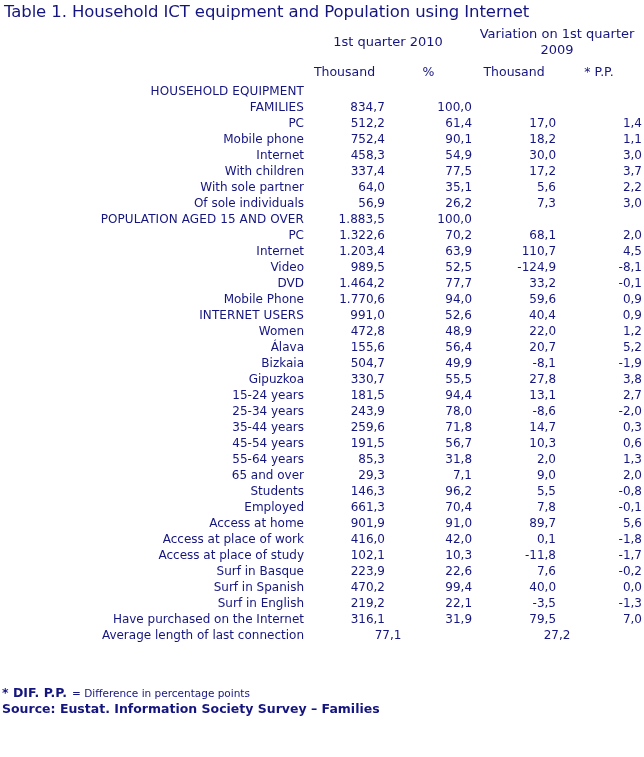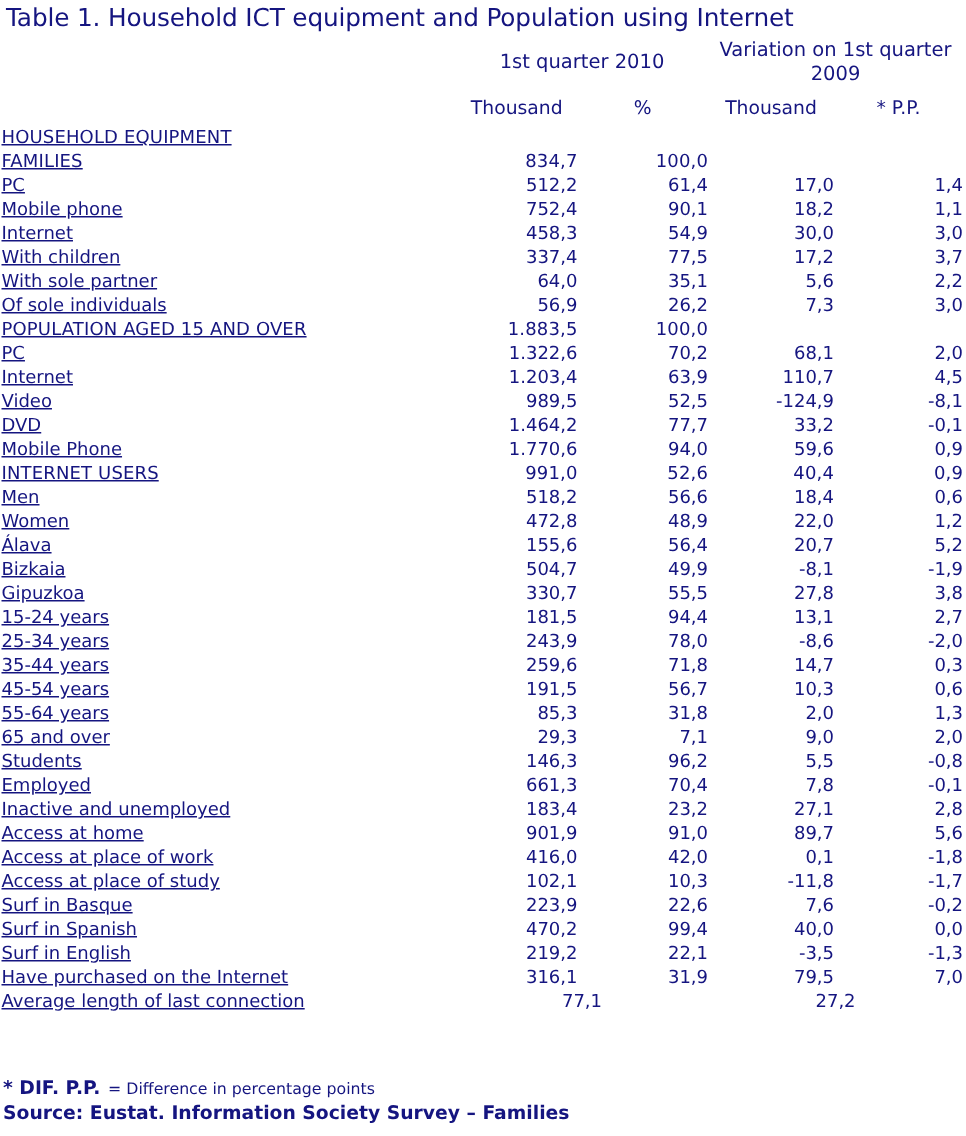--- a/index.html
+++ b/index.html
@@ -73,25 +73,24 @@
     text-align: center;
     font-size: 12.5px;
     font-weight: bold;
   }
   .hdr-blank { border: 0; }
 
   
   tr.row td { height: 16px; }
 
   td.label {
-    text-align: left;
+    text-align: right;
     white-space: nowrap;
     font-size: 12px;
     padding-left: 4px;
-    text-decoration: underline;
   }
   td.num {
     text-align: right;
     padding-right: 6px;
     white-space: nowrap;
     font-size: 12px;
   }
   td.num-center {
     text-align: center;
     white-space: nowrap;
@@ -259,27 +258,20 @@
           <td class="num br bold bb">0,9</td>
         </tr>
         <tr class="row">
           <td class="label bl ind1 secthd bb">INTERNET USERS</td>
           <td class="num bl br secthd bb">991,0</td>
           <td class="num br secthd bb">52,6</td>
           <td class="num br secthd bb">40,4</td>
           <td class="num br secthd bb">0,9</td>
         </tr>
         <tr class="row">
-          <td class="label bl ind3">Men</td>
-          <td class="num bl br">518,2</td>
-          <td class="num br">56,6</td>
-          <td class="num br">18,4</td>
-          <td class="num br">0,6</td>
-        </tr>
-        <tr class="row">
           <td class="label bl ind3 bb">Women</td>
           <td class="num bl br bb">472,8</td>
           <td class="num br bb">48,9</td>
           <td class="num br bb">22,0</td>
           <td class="num br bb">1,2</td>
         </tr>
         <tr class="row">
           <td class="label bl ind3">Álava</td>
           <td class="num bl br">155,6</td>
           <td class="num br">56,4</td>
@@ -348,27 +340,20 @@
           <td class="num br">96,2</td>
           <td class="num br">5,5</td>
           <td class="num br">-0,8</td>
         </tr>
         <tr class="row">
           <td class="label bl ind3">Employed</td>
           <td class="num bl br">661,3</td>
           <td class="num br">70,4</td>
           <td class="num br">7,8</td>
           <td class="num br">-0,1</td>
-        </tr>
-        <tr class="row">
-          <td class="label bl ind3 bb">Inactive and unemployed</td>
-          <td class="num bl br bb">183,4</td>
-          <td class="num br bb">23,2</td>
-          <td class="num br bb">27,1</td>
-          <td class="num br bb">2,8</td>
         </tr>
         <tr class="row">
           <td class="label bl ind3">Access at home</td>
           <td class="num bl br">901,9</td>
           <td class="num br">91,0</td>
           <td class="num br">89,7</td>
           <td class="num br">5,6</td>
         </tr>
         <tr class="row">
           <td class="label bl ind3">Access at place of work</td>

